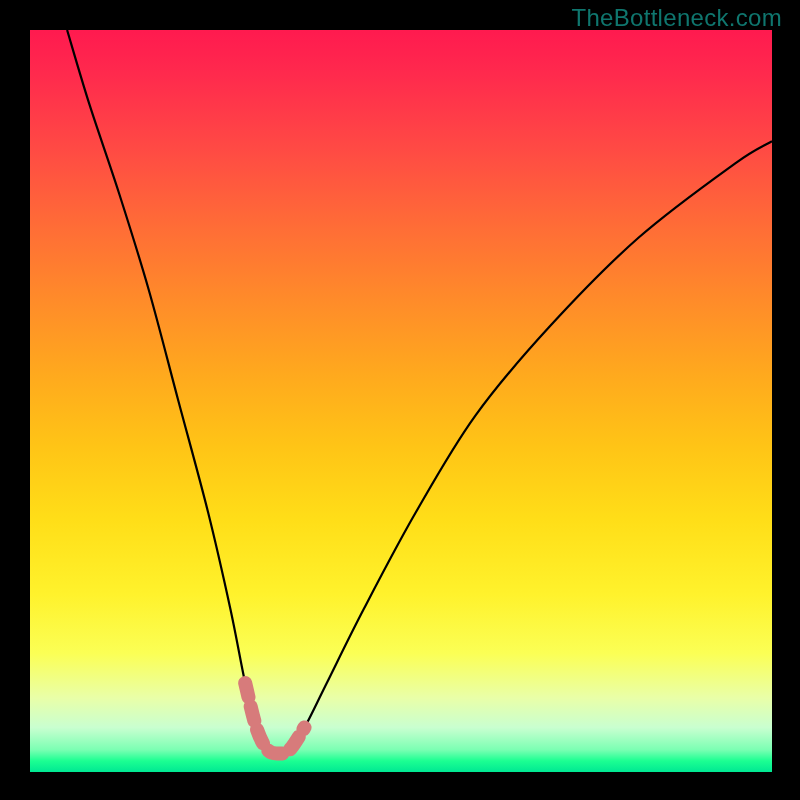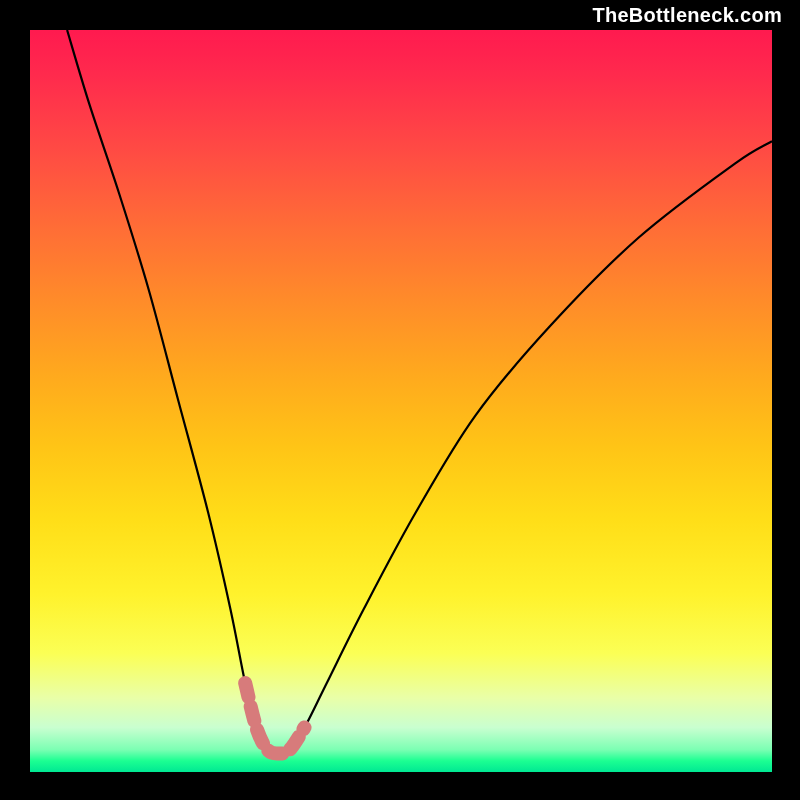--- a/index.html
+++ b/index.html
@@ -8,23 +8,23 @@
     height: 800px;
     background: #000;
     position: relative;
     overflow: hidden;
     font-family: Arial, Helvetica, sans-serif;
   }
   .attribution {
     position: absolute;
     top: 4px;
     right: 18px;
-    color: #ffffff;
-    font-size: 20px;
-    font-weight: 700;
+    color: #0f766e;
+    font-size: 24px;
+    font-weight: 400;
     letter-spacing: 0.3px;
     z-index: 10;
   }
   .plot-area {
     position: absolute;
     top: 30px;
     left: 30px;
     width: 742px;
     height: 742px;
     overflow: hidden;

